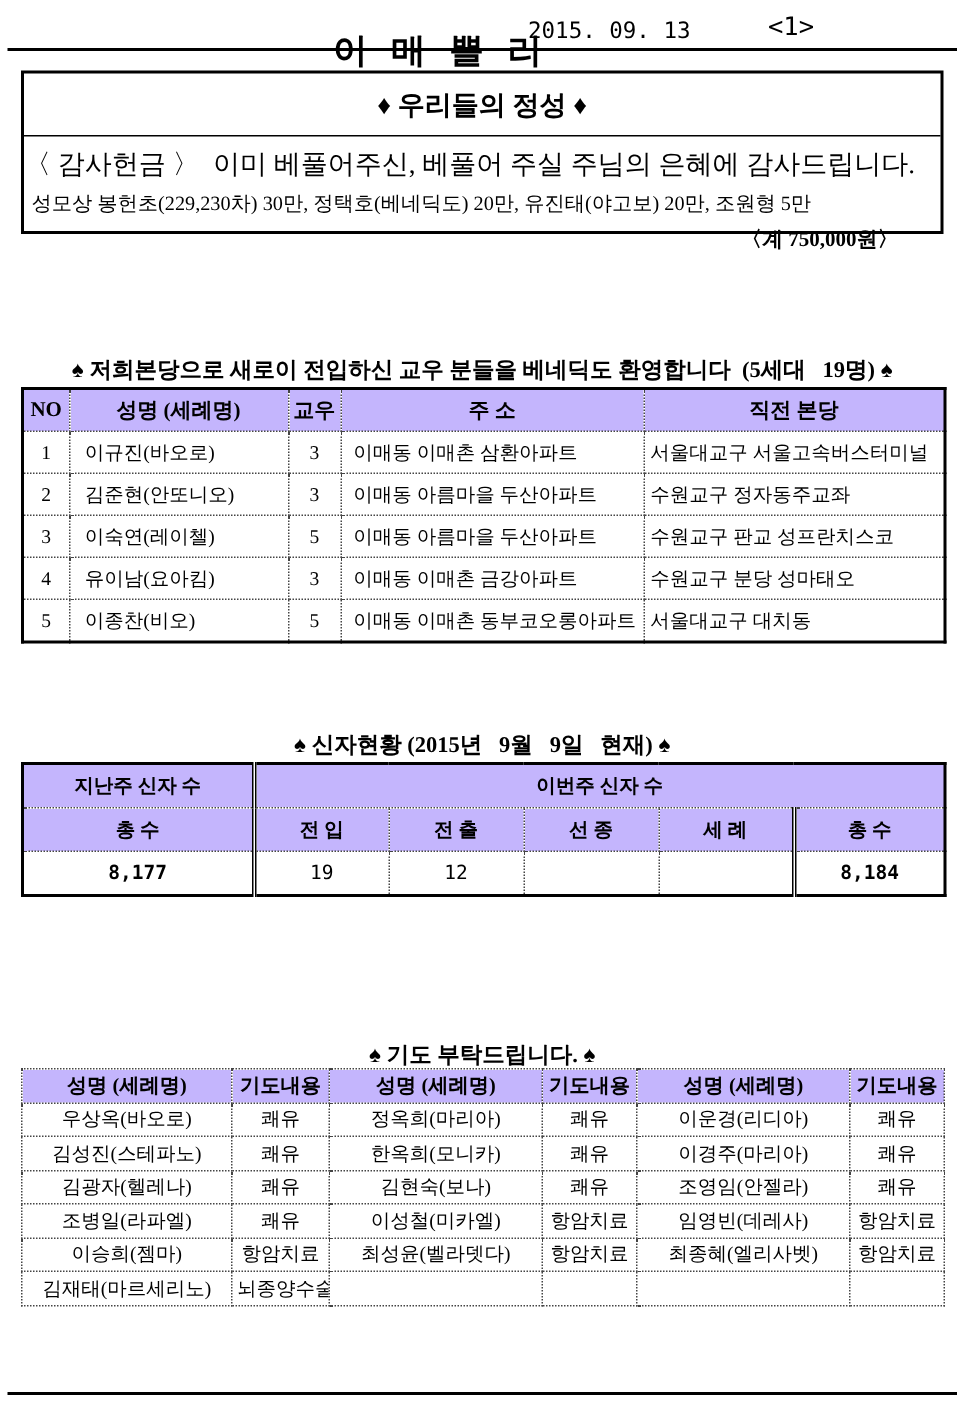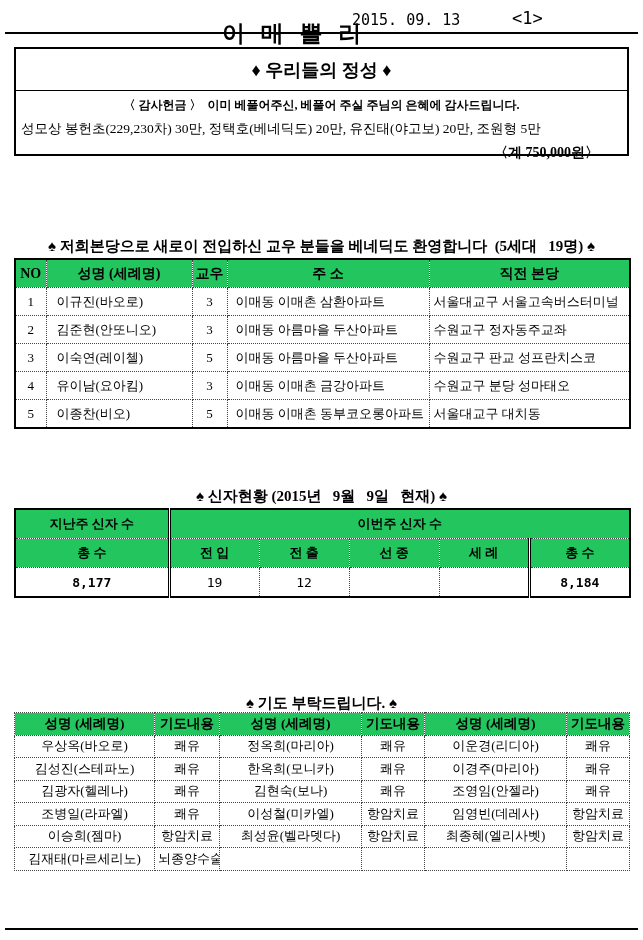--- a/index.html
+++ b/index.html
@@ -17,34 +17,34 @@
   .rule{position:absolute;left:5px;width:633px;height:2px;background:#000;}
   .top-rule{top:32px;}
   .bottom-rule{top:928px;}
 
   
   .offering-box{position:absolute;left:14px;top:47px;width:615px;height:109px;border:2px solid #000;box-sizing:border-box;}
   .ob-title{margin-top:9px;text-align:center;font-weight:bold;font-size:18px;white-space:pre;}
   .ob-amounts{display:flex;justify-content:space-between;padding:0 9px;margin-top:9px;font-size:14px;white-space:pre;}
   .ob-amounts .lbl{font-weight:bold;}
   .ob-divider{margin-top:8px;border-top:1px solid #000;height:0;}
-  .ob-thanks-title{margin-top:6px;text-align:center;font-weight:bold;font-size:12px;white-space:pre;}
+  .ob-thanks-title{margin-top:6px;text-align:left;font-weight:normal;font-size:18px;white-space:pre;}
   .ob-thanks-detail{margin-top:6px;padding:0 5px;font-size:13.5px;white-space:pre;}
   .ob-thanks-total{margin-top:6px;text-align:right;padding-right:28px;font-weight:bold;font-size:14px;}
 
   
   .sec-title{position:absolute;left:0;width:643px;text-align:center;font-weight:bold;font-size:15px;white-space:pre;}
   .t-newcomers{top:237px;}
   .t-census{top:487px;}
   .t-prayers{top:694px;}
 
   
   table.tbl{position:absolute;left:14px;border-collapse:collapse;table-layout:fixed;width:615px;box-sizing:border-box;}
   table.tbl th,table.tbl td{overflow:hidden;white-space:nowrap;font-size:13px;padding:0 3px;}
-  tr.gray th,tr.gray td,thead th{background:#22c55e;font-weight:bold;}
+  tr.gray th,tr.gray td,thead th{background:#c4b5fd;font-weight:bold;}
 
   
   table.newcomers{top:258px;border:2px solid #000;}
   .newcomers th,.newcomers td{border:1px dotted #444;height:27px;text-align:center;}
   .newcomers thead th{font-size:14px;}
   .newcomers td:nth-child(2){text-align:left;padding-left:10px;}
   .newcomers td:nth-child(4){text-align:left;padding-left:8px;}
   .newcomers td:nth-child(5){text-align:left;padding-left:4px;}
   .pre{white-space:pre;}
 

